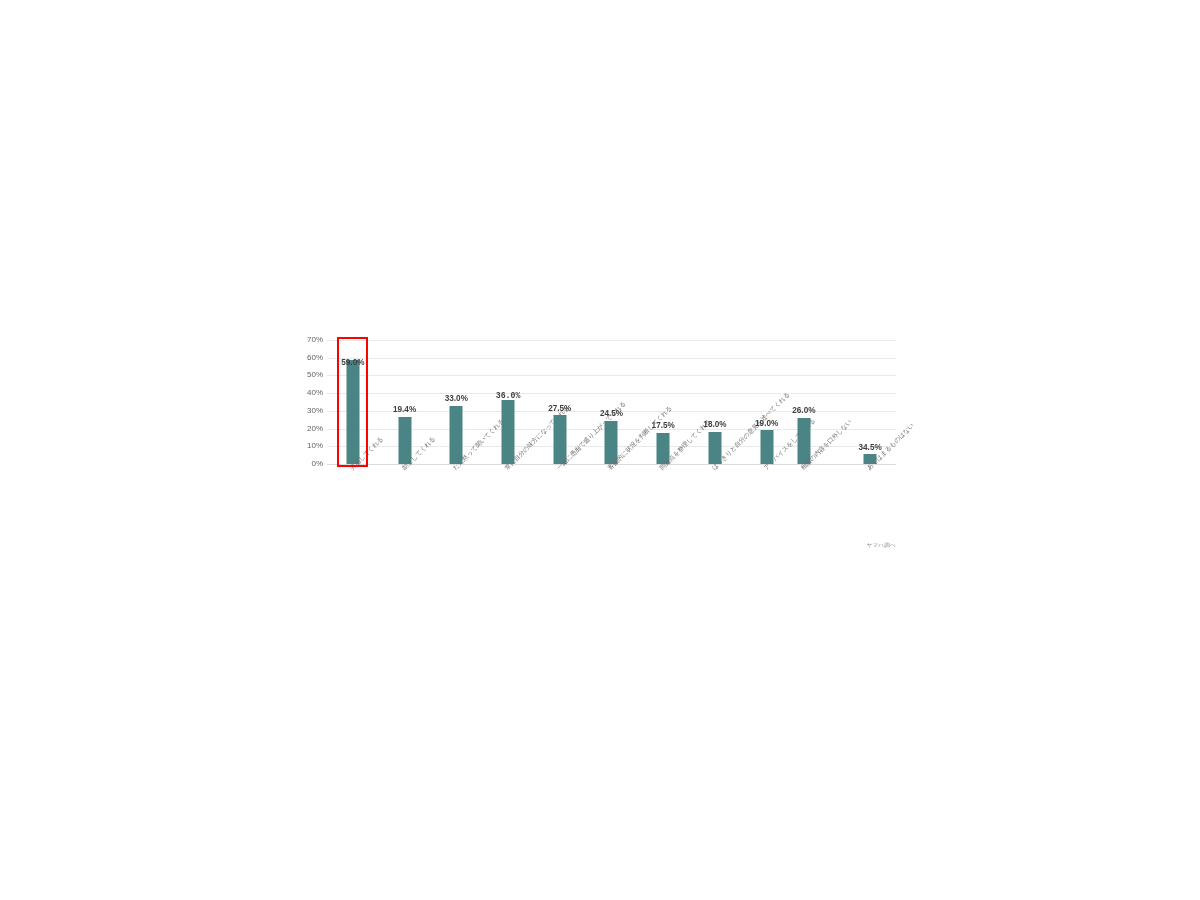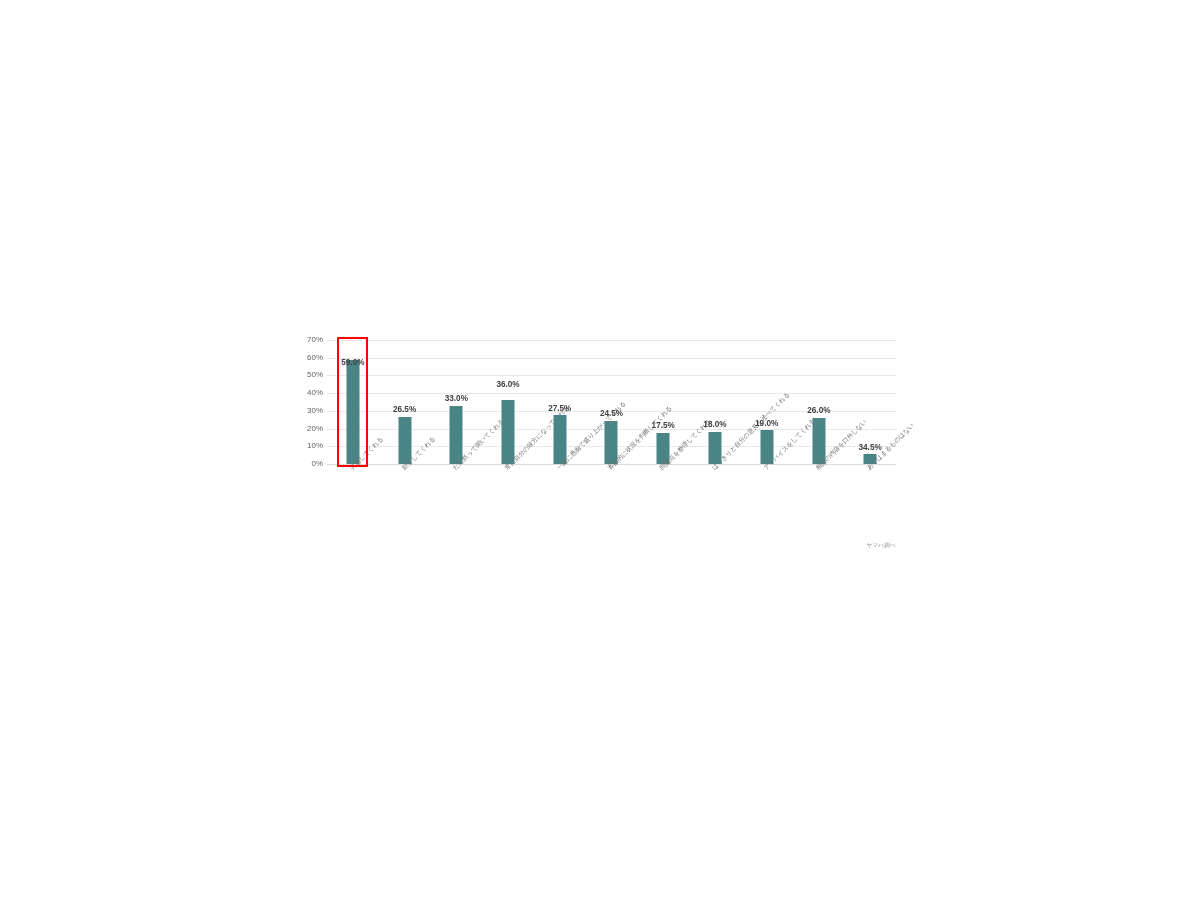--- a/index.html
+++ b/index.html
@@ -161,31 +161,31 @@
         <div class="ytick-label" style="top: 106.286px;">10%</div>
         <div class="gridline axis-base" style="top: 124px;"></div>
         <div class="ytick-label" style="top: 124px;">0%</div>
         <div class="bar-slot" style="left: 0px; width: 51.7273px;">
           <div class="bar" style="height: 104.514px; background: rgb(74, 132, 132);"></div>
           <div class="bar-value" style="bottom: 97px;">59.0%</div>
           <div class="cat-label" style="left: 23.8636px;"><span>共感してくれる</span></div>
         </div>
         <div class="bar-slot" style="left: 51.7273px; width: 51.7273px;">
           <div class="bar" style="height: 46.9429px; background: rgb(74, 132, 132);"></div>
-          <div class="bar-value" style="bottom: 49.4429px;">26.5%</div>
+          <div class="bar-value" style="bottom: 49.4429px;">19.4%</div>
           <div class="cat-label" style="left: 23.8636px;"><span>励ましてくれる</span></div>
         </div>
         <div class="bar-slot" style="left: 103.455px; width: 51.7273px;">
           <div class="bar" style="height: 58.4571px; background: rgb(74, 132, 132);"></div>
           <div class="bar-value" style="bottom: 60.9571px;">33.0%</div>
           <div class="cat-label" style="left: 23.8636px;"><span>ただ黙って聞いてくれる</span></div>
         </div>
         <div class="bar-slot" style="left: 155.182px; width: 51.7273px;">
           <div class="bar" style="height: 63.7714px; background: rgb(74, 132, 132);"></div>
-          <div class="bar-value" style="bottom: 75px;">36.0%</div>
+          <div class="bar-value" style="bottom: 64px; font-family: Liberation Mono, monospace;">36.0%</div>
           <div class="cat-label" style="left: 23.8636px;"><span>常に自分の味方になってくれる</span></div>
         </div>
         <div class="bar-slot" style="left: 206.909px; width: 51.7273px;">
           <div class="bar" style="height: 48.7143px; background: rgb(74, 132, 132);"></div>
           <div class="bar-value" style="bottom: 51.2143px;">27.5%</div>
           <div class="cat-label" style="left: 23.8636px;"><span>一緒に愚痴で盛り上がってくれる</span></div>
         </div>
         <div class="bar-slot" style="left: 258.636px; width: 51.7273px;">
           <div class="bar" style="height: 43.4px; background: rgb(74, 132, 132);"></div>
           <div class="bar-value" style="bottom: 45.9px;">24.5%</div>
@@ -199,21 +199,21 @@
         <div class="bar-slot" style="left: 362.091px; width: 51.7273px;">
           <div class="bar" style="height: 31.8857px; background: rgb(74, 132, 132);"></div>
           <div class="bar-value" style="bottom: 34.3857px;">18.0%</div>
           <div class="cat-label" style="left: 23.8636px;"><span>はっきりと自分の意見を述べてくれる</span></div>
         </div>
         <div class="bar-slot" style="left: 413.818px; width: 51.7273px;">
           <div class="bar" style="height: 33.6571px; background: rgb(74, 132, 132);"></div>
           <div class="bar-value" style="bottom: 36.1571px;">19.0%</div>
           <div class="cat-label" style="left: 23.8636px;"><span>アドバイスをしてくれる</span></div>
         </div>
-        <div class="bar-slot" style="left: 466px; width: 51.7273px;">
+        <div class="bar-slot" style="left: 451px; width: 51.7273px;">
           <div class="bar" style="height: 46.0571px; background: rgb(74, 132, 132);"></div>
           <div class="bar-value" style="bottom: 48.5571px;">26.0%</div>
           <div class="cat-label" style="left: 23.8636px;"><span>相談の内容を口外しない</span></div>
         </div>
         <div class="bar-slot" style="left: 517.273px; width: 51.7273px;">
           <div class="bar" style="height: 9.74286px; background: rgb(74, 132, 132);"></div>
           <div class="bar-value" style="bottom: 12.2429px;">34.5%</div>
           <div class="cat-label" style="left: 23.8636px;"><span>あてはまるものはない</span></div>
         </div>
       </div>

